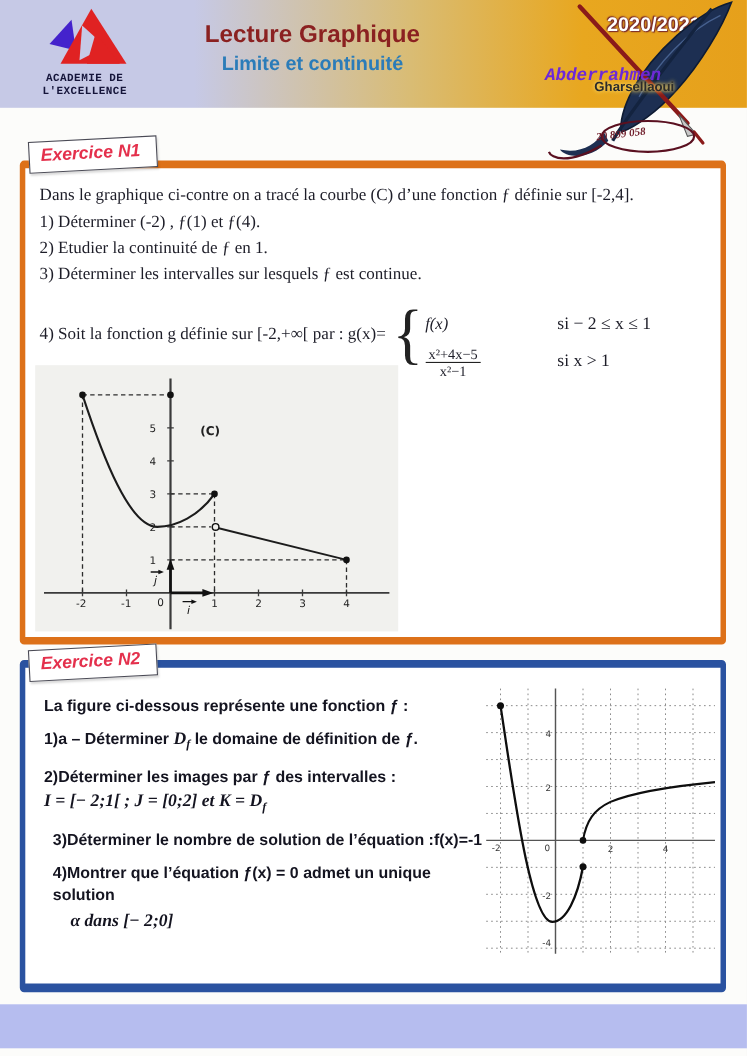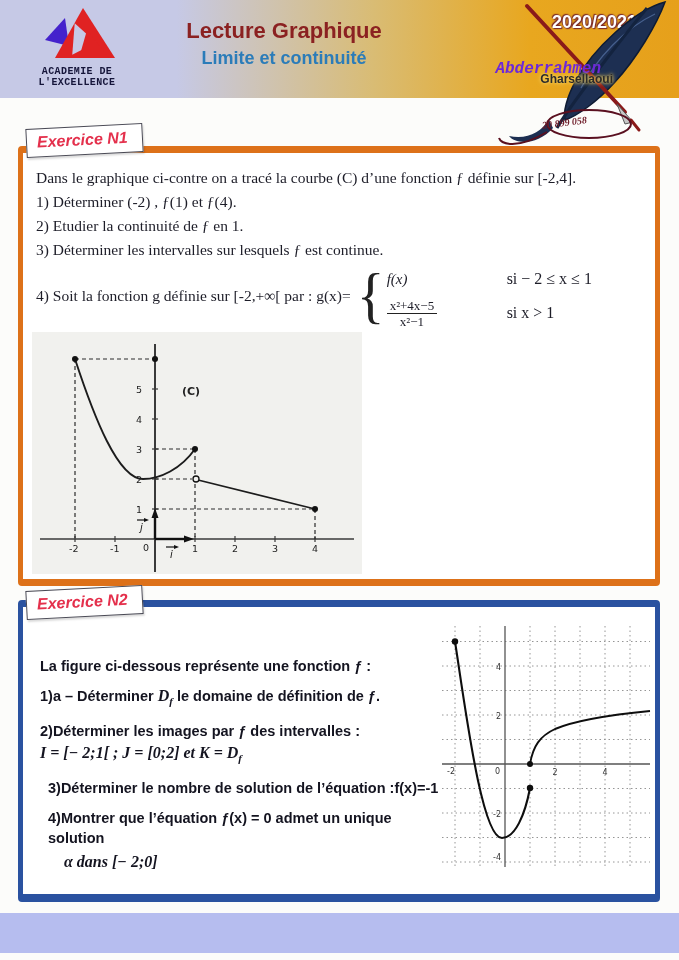--- a/index.html
+++ b/index.html
@@ -34,34 +34,34 @@
            font-family:"Liberation Sans",sans-serif;font-weight:700;font-style:italic;
            font-size:16px;color:#e4304c;}
   .exlabel1{left:26px;top:126px;}
   .exlabel2{left:26px;top:588px;}
 
   
   .ex1-content{position:absolute;left:36px;top:166px;width:610px;font-size:15.5px;line-height:24px;}
   .ex1-content .fit{font-style:italic;}
   .q4row{display:flex;align-items:center;margin-top:2px;}
   .brace{font-size:58px;font-weight:400;line-height:58px;transform:scaleY(1.05);margin:0 2px 0 6px;color:#222;}
-  .cases{display:flex;flex-direction:column;justify-content:center;gap:4px;}
+  .cases{display:flex;flex-direction:column;justify-content:center;gap:4px;margin-top:16px;}
   .caserow{display:flex;align-items:center;height:30px;}
   .case-expr{width:120px;font-size:15px;}
   .frac{display:inline-block;text-align:center;font-size:13px;line-height:15px;vertical-align:middle;}
   .frac .num{display:block;padding:0 3px;}
   .frac .den{display:block;border-top:1.2px solid #222;padding:0 3px;}
   .cond{font-size:16px;}
   .subq{margin-left:22px;}
   .graph1-wrap{position:absolute;left:32px;top:332px;width:330px;height:242px;background:#f1f1ee;}
 
   
   .ex2-content{position:absolute;left:40px;top:632px;width:400px;
                font-family:"Liberation Sans",sans-serif;font-size:14.5px;font-weight:600;
-               color:#141420;line-height:20px;margin-top:24px;}
+               color:#141420;line-height:20px;}
   .ex2-line{margin-bottom:10px;}
   .mathD{font-family:"Liberation Serif",serif;font-style:italic;font-size:16px;}
   .mathsub{font-family:"Liberation Serif",serif;font-style:italic;font-size:11px;vertical-align:-4px;}
   .mathline{font-family:"Liberation Serif",serif;font-style:italic;font-size:16px;font-weight:600;}
   .graph2-wrap{position:absolute;left:438px;top:618px;width:216px;height:252px;background:#ffffff;}
 
   
   .footer{position:absolute;left:0;top:913px;width:679px;height:40px;background:#b6bdef;}
 
   svg text{font-family:"DejaVu Sans",sans-serif;}

